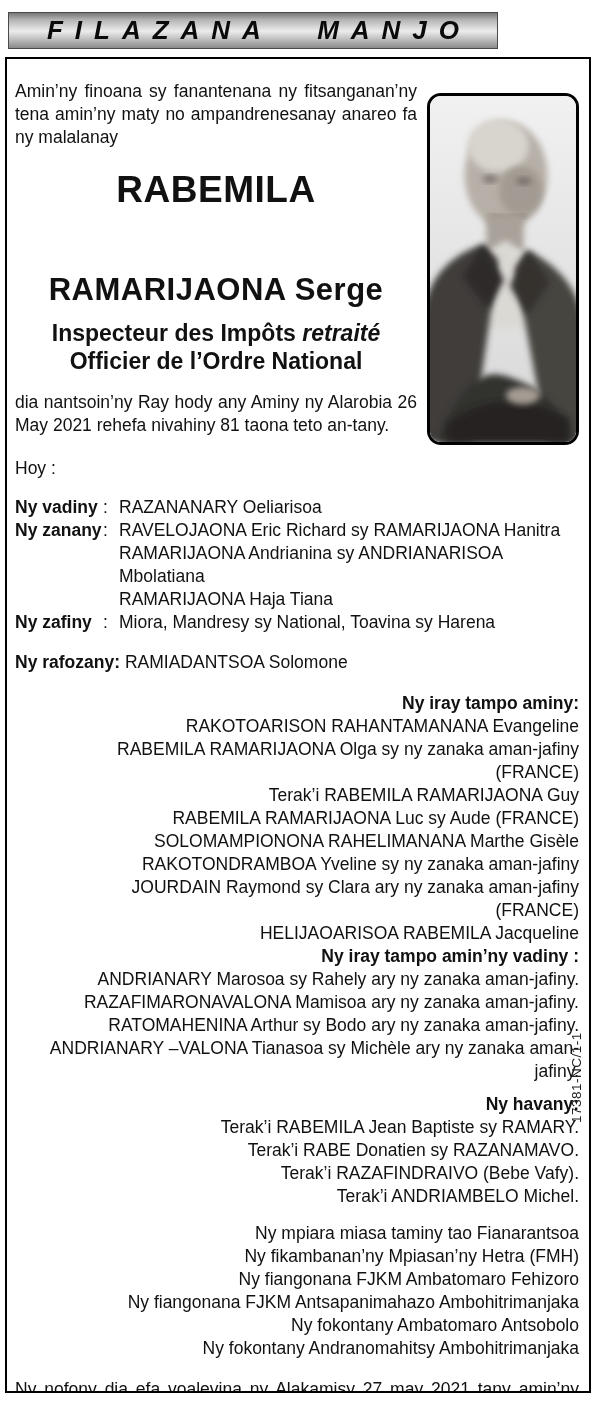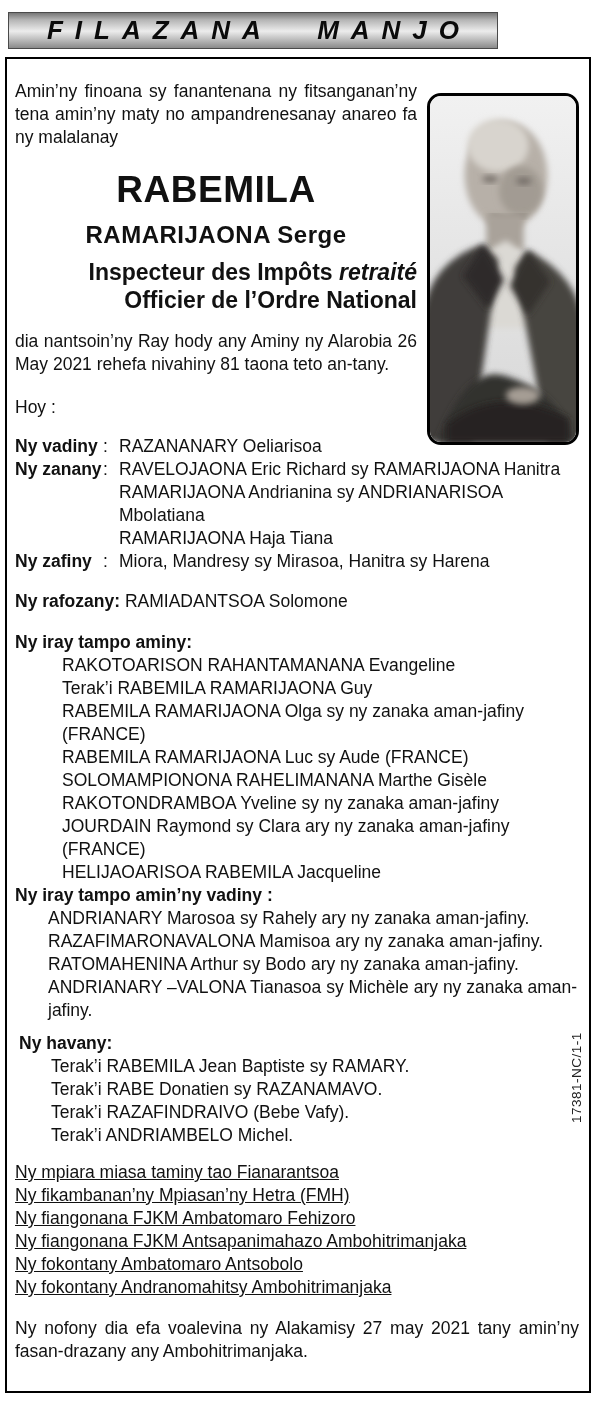--- a/index.html
+++ b/index.html
@@ -39,42 +39,42 @@
     margin:13px 0 10px 10px;
     border:3px solid #000;border-radius:14px;
     overflow:hidden;background:#e8e8e8;
   }
   .photo-frame svg{display:block;width:100%;height:100%;}
   
   p{margin:0;}
   .intro{margin-top:21px;text-align:justify;}
   .name-block{text-align:center;margin-top:19px;}
   .surname{font-weight:bold;font-size:37px;line-height:44px;letter-spacing:.5px;}
-  .fullname{font-weight:bold;font-size:24px;line-height:46px;letter-spacing:.5px;}
-  .role{font-weight:bold;font-size:23px;line-height:28px;text-align:right;}
+  .fullname{font-weight:bold;font-size:31px;line-height:59px;letter-spacing:.5px;margin-top:48px;}
+  .role{font-weight:bold;font-size:23px;line-height:28px;}
   .role:first-of-type{margin-top:5px;}
   .role .it{font-style:italic;}
   .announce{margin-top:16px;text-align:justify;}
   .hoy{margin-top:20px;}
   .family{margin-top:16px;}
   .family-row{display:flex;}
   .f-label{width:88px;font-weight:bold;flex:none;}
   .f-colon{width:16px;flex:none;}
   .f-value{flex:1;}
   .rafozany{margin-top:17px;}
   .rafozany .lbl{font-weight:bold;}
-  .section{margin-top:18px;}
+  .section{margin-top:18px;text-align:right;}
   .section .sec-label{font-weight:bold;}
   .sec-items div{padding-left:47px;}
   .sec-items.indent-sm div{padding-left:33px;}
   .section-havany{margin-top:10px;}
   .section-havany .sec-label{padding-left:4px;}
   .section-havany .sec-items div{padding-left:36px;}
   .section-fianakaviana{margin-top:14px;}
-  .section-fianakaviana .sec-items div{padding-left:0;text-decoration:underline;}
+  .section-fianakaviana .sec-items div{padding-left:0;}
   .closing{margin-top:18px;}
   .closing p{text-align:justify;}
   
   .ref-code{
     position:absolute;right:5px;top:968px;height:96px;
     writing-mode:vertical-rl;transform:rotate(180deg);
     font-size:13.5px;letter-spacing:.5px;color:#222;
     white-space:nowrap;
   }
 </style>
@@ -142,35 +142,35 @@
         <span class="f-colon">:</span>
         <span class="f-value">
           <div>RAVELOJAONA Eric Richard sy RAMARIJAONA Hanitra</div>
           <div>RAMARIJAONA Andrianina sy ANDRIANARISOA Mbolatiana</div>
           <div>RAMARIJAONA Haja Tiana</div>
         </span>
       </div>
       <div class="family-row">
         <span class="f-label">Ny zafiny</span>
         <span class="f-colon">:</span>
-        <span class="f-value">Miora, Mandresy sy Mirasoa, Hanitra sy Harena</span>
+        <span class="f-value">Miora, Mandresy sy National, Toavina sy Harena</span>
       </div>
     </div>
 
     <p class="rafozany">
       <span class="lbl">Ny rafozany:</span>
       <span>RAMIADANTSOA Solomone</span>
     </p>
 
     <div class="section">
       <div class="sec-label">Ny iray tampo aminy:</div>
       <div class="sec-items">
         <div>RAKOTOARISON RAHANTAMANANA Evangeline</div>
+        <div>RABEMILA RAMARIJAONA Olga sy ny zanaka aman-jafiny (FRANCE)</div>
         <div>Terak’i RABEMILA RAMARIJAONA Guy</div>
-        <div>RABEMILA RAMARIJAONA Olga sy ny zanaka aman-jafiny (FRANCE)</div>
         <div>RABEMILA RAMARIJAONA Luc sy Aude (FRANCE)</div>
         <div>SOLOMAMPIONONA RAHELIMANANA Marthe Gisèle</div>
         <div>RAKOTONDRAMBOA Yveline sy ny zanaka aman-jafiny</div>
         <div>JOURDAIN Raymond sy Clara ary ny zanaka aman-jafiny (FRANCE)</div>
         <div>HELIJAOARISOA RABEMILA Jacqueline</div>
       </div>
     </div>
 
     <div class="section" style="margin-top:0;">
       <div class="sec-label">Ny iray tampo amin’ny vadiny :</div>

